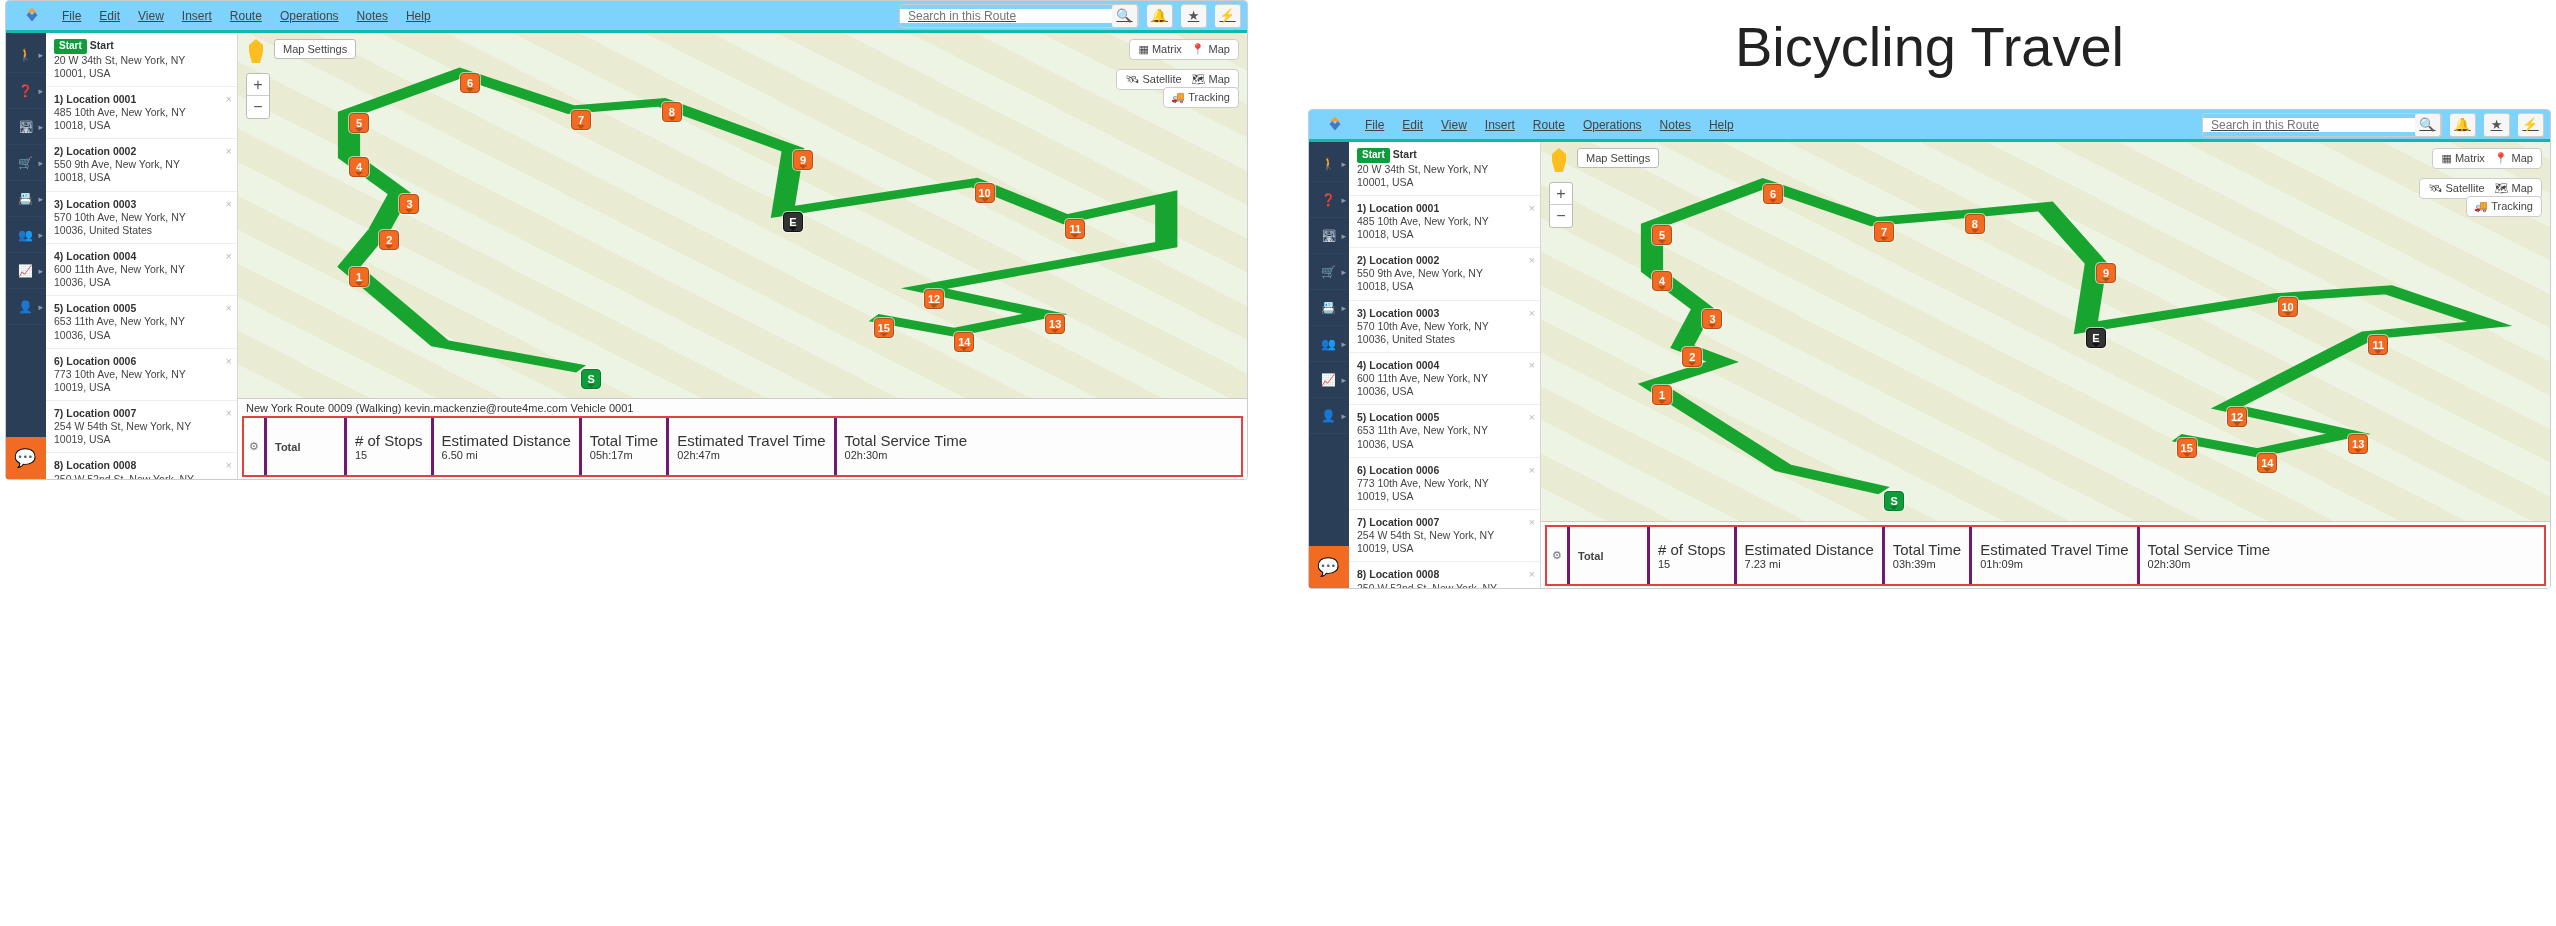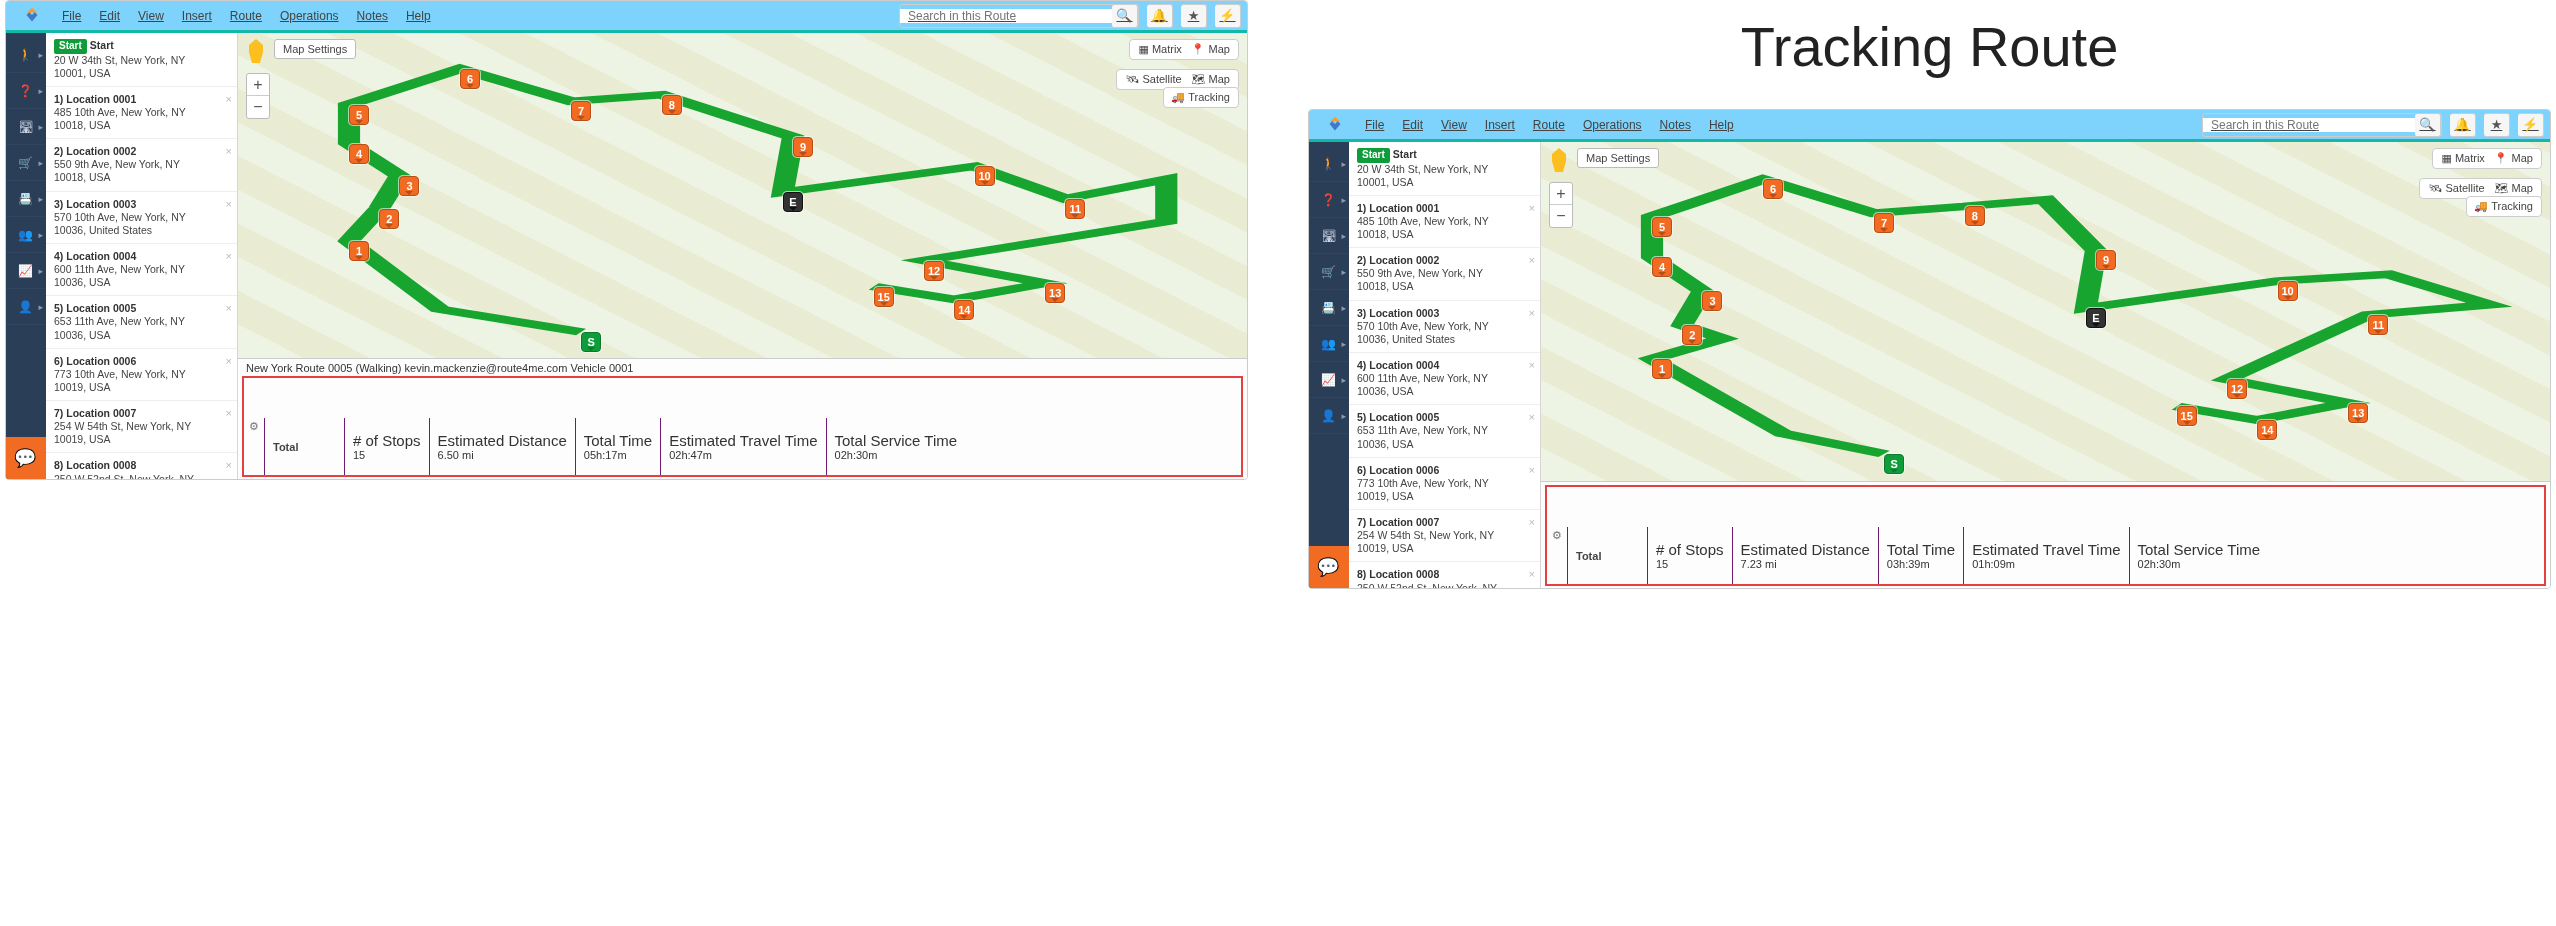--- a/index.html
+++ b/index.html
@@ -179,25 +179,24 @@
     color:#333; font-size:11px; padding:1px 4px;
   }
   .stats-row {
     display:flex; align-items:stretch; border:2px solid #e34141; margin-top:1px;
   }
   .stats-row .gear {
     width:20px; display:flex; align-items:center; justify-content:center;
     color:#777;
   }
   .stats-cell {
-    border-left:1px solid #701a75;
+    border-left:3px solid #701a75;
     padding:14px 8px;
     display:flex; flex-direction:column;
     min-width:80px;
-    margin-top:40px;
   }
   .stats-cell .h { font-weight:400; font-size:15px; color:#333; }
   .stats-cell .v { font-size:11px; color:#333; }
   .stats-cell.total-label { justify-content:center; font-weight:700; }
   
 </style>
 </head>
 <body>
 
 <div class="comparison-wrap">
@@ -305,21 +304,21 @@
               <div class="marker black" style="left: 54%; top: 49%;">E</div>
               <div class="marker" style="left: 73%; top: 41%;">10</div>
               <div class="marker" style="left: 82%; top: 51%;">11</div>
               <div class="marker" style="left: 68%; top: 70%;">12</div>
               <div class="marker" style="left: 80%; top: 77%;">13</div>
               <div class="marker" style="left: 71%; top: 82%;">14</div>
               <div class="marker" style="left: 63%; top: 78%;">15</div>
             </div>
 
           <div class="map-footer">
-            <div class="route-status">New York Route 0005 (Walking) kevin.mackenzie@route4me.com Vehicle 0001</div>
+            <div class="route-status">New York Route 0009 (Walking) kevin.mackenzie@route4me.com Vehicle 0001</div>
             <div class="stats-row">
               <div class="gear">⚙</div>
               <div class="stats-cell total-label">Total</div>
               <div class="stats-cell">
                   <span class="h"># of Stops</span>
                   <span class="v">15</span>
                 </div>
               <div class="stats-cell">
                   <span class="h">Estimated Distance</span>
                   <span class="v">6.50 mi</span>
@@ -337,21 +336,21 @@
                   <span class="v">02h:30m</span>
                 </div>
             </div>
           </div>
         </div>
       </div>
     </div>
   </div>
 
   <div class="pane">
-    <div class="pane-title">Tracking Route</div>
+    <div class="pane-title">Bicycling Travel</div>
     <div class="app-shell">
       <div class="topbar">
         <div class="logo-slot">
           <span class="logo">
             <svg viewBox="0 0 24 24">
                 <path fill="#f89b2d" d="M12 3l5 5-2 2-3-3-3 3-2-2z"></path>
                 <path fill="#4178c8" d="M6 11l3-3 3 3 3-3 3 3-6 7z"></path>
               </svg>
           </span>
         </div>

